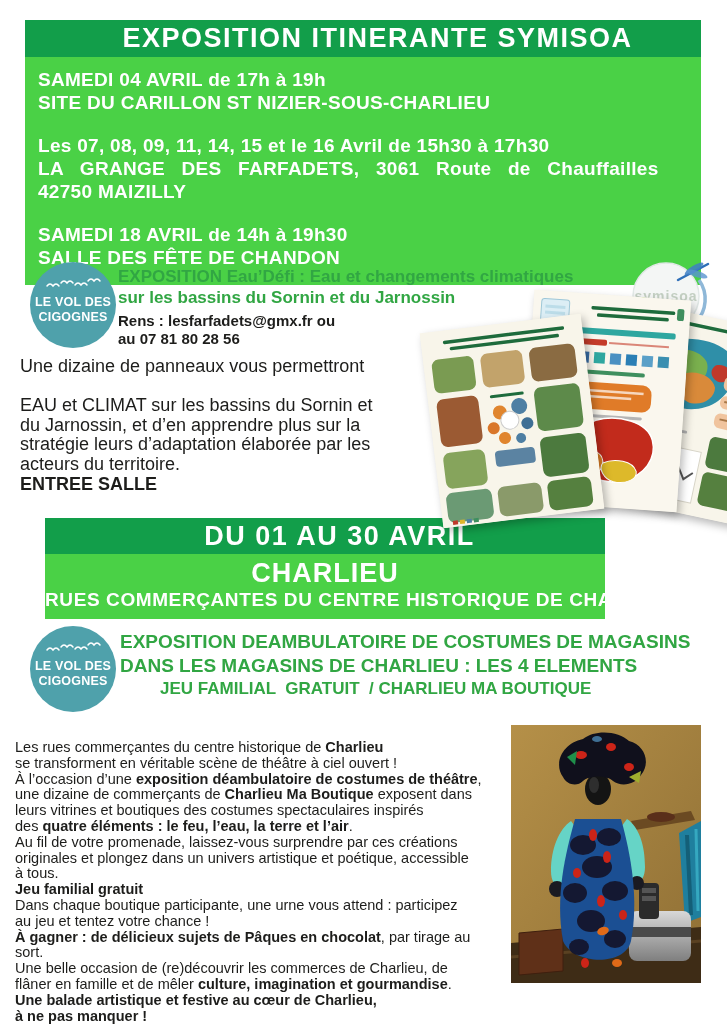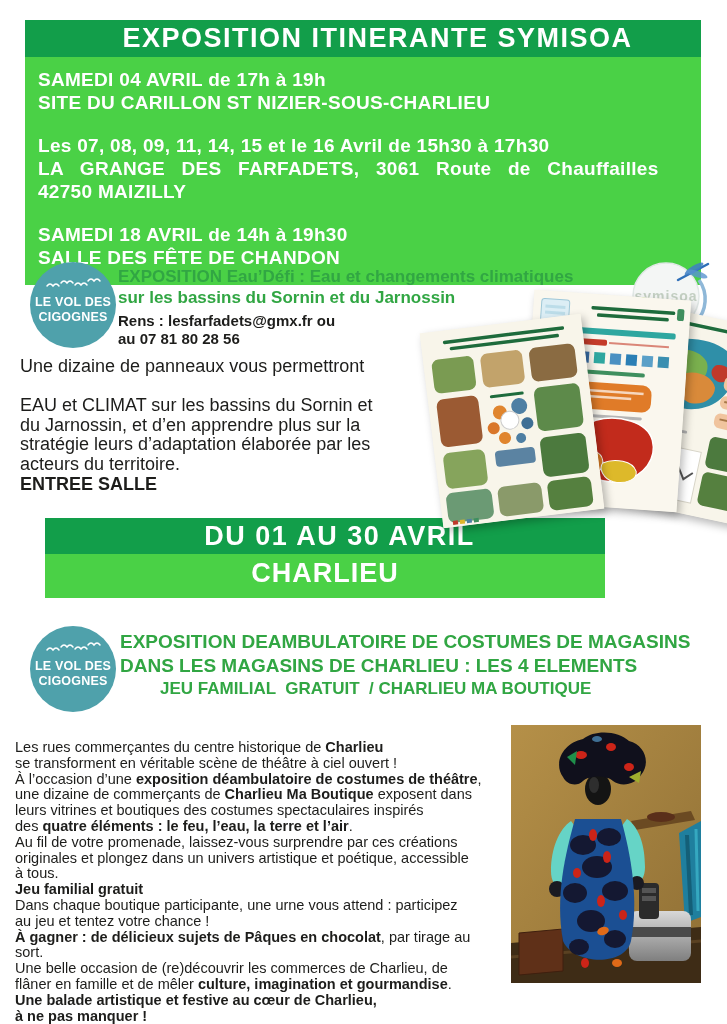--- a/index.html
+++ b/index.html
@@ -214,20 +214,21 @@
         <rect x="14" y="190" width="22" height="3" fill="#2fa7a0"></rect>
         <rect x="44" y="190" width="22" height="3" fill="#2fa7a0"></rect>
       </svg>
     </div>
   </div>
 
   <section class="banner2">
     <div class="banner-dark">DU 01 AU 30 AVRIL</div>
     <div class="banner-bright">
       <div class="sub1">CHARLIEU</div>
+      <div class="sub2">RUES COMMERÇANTES DU CENTRE HISTORIQUE DE CHARLIEU</div>
     </div>
   </section>
 
   <div class="logo logo2">
     <svg width="58" height="15" viewBox="0 0 58 15">
       <g stroke="#fff" stroke-width="1.5" fill="none" stroke-linecap="round">
         <path d="M3 10 Q6 6 9 10 Q12 6 15 10"></path>
         <path d="M17 7 Q20 3 23 7 Q26 3 29 7"></path>
         <path d="M31 9 Q34 5 37 9 Q40 5 43 9"></path>
         <path d="M44 5 Q47 1 50 5 Q53 1 56 5"></path>

